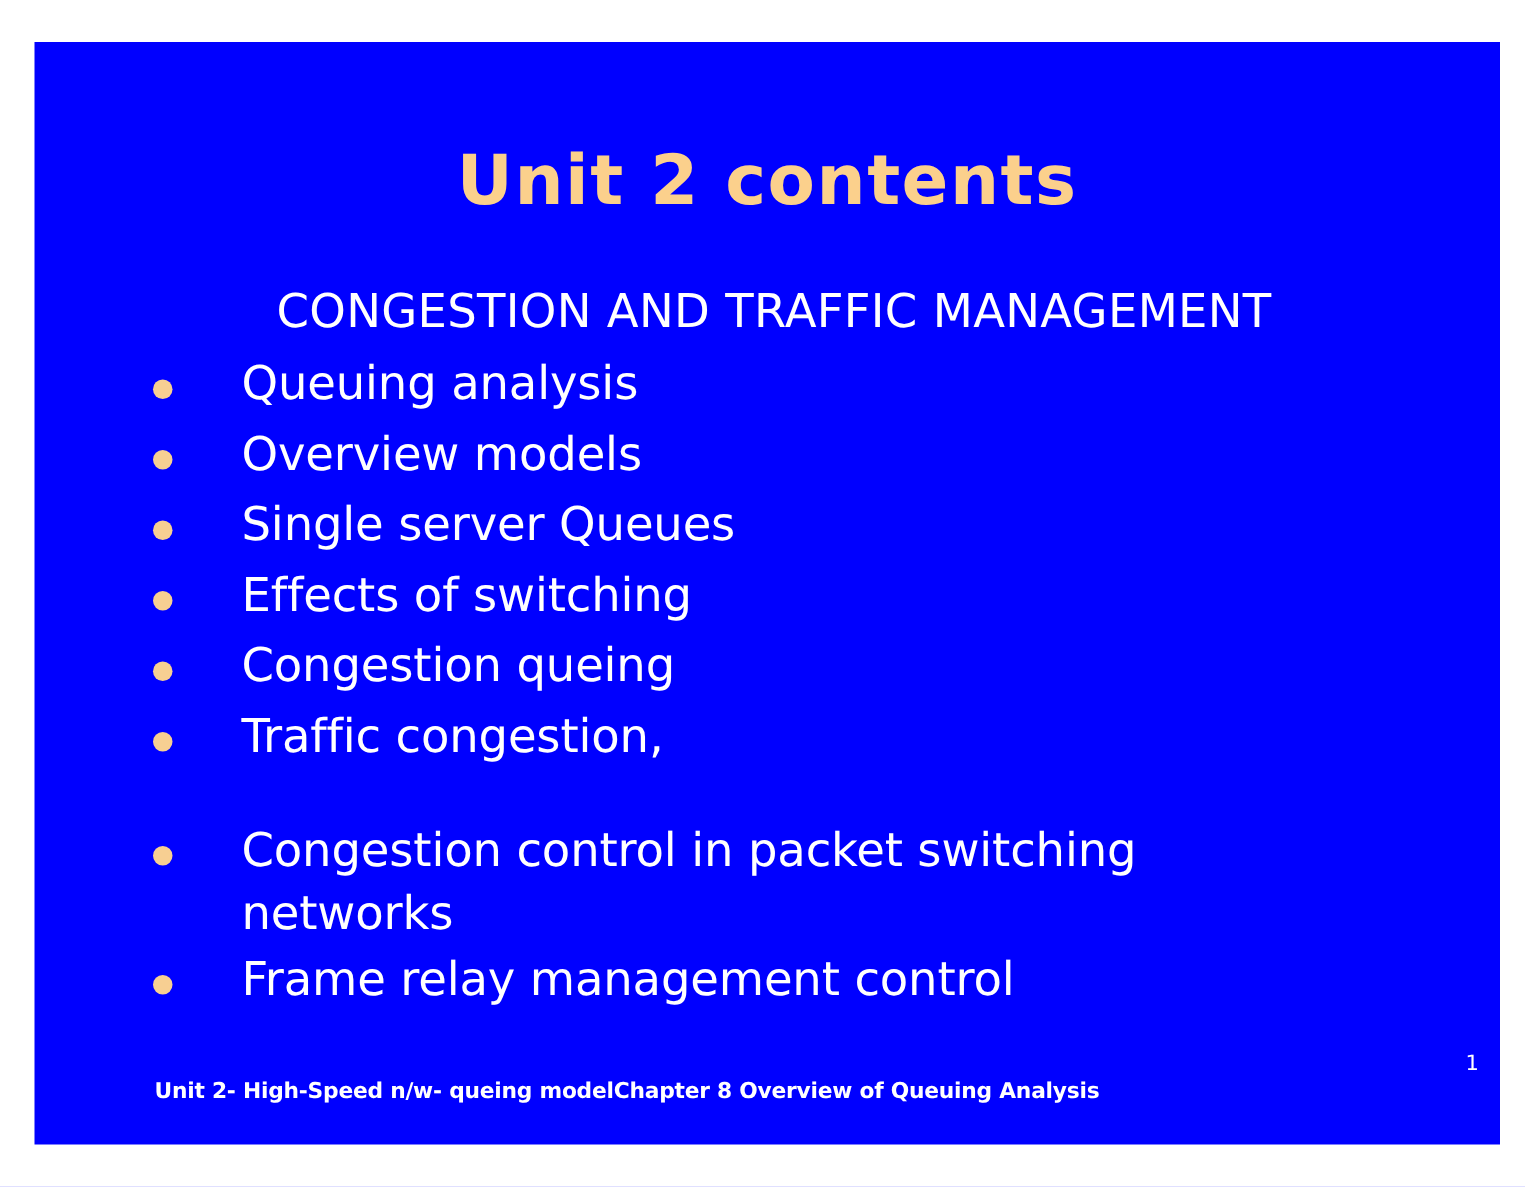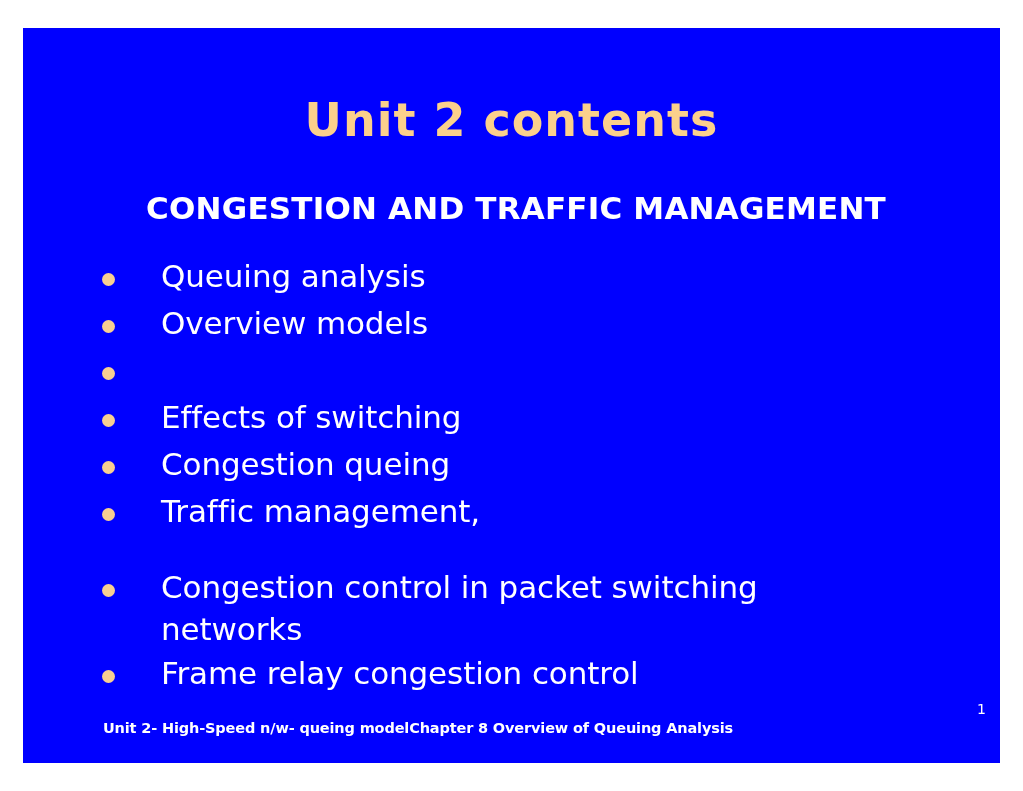--- a/index.html
+++ b/index.html
@@ -53,29 +53,29 @@
 
   #subtitle {
     position: absolute;
     left: 62px;
     top: 162px;
     width: 862px;
     text-align: center;
     color: #ffffff;
     font-family: "DejaVu Sans", sans-serif;
     font-size: 31px;
-    font-weight: bold;
+    font-weight: normal;
     letter-spacing: 0.2px;
     white-space: nowrap;
   }
 
   #bullet-list {
     position: absolute;
     left: 58px;
-    top: 228px;
+    top: 208px;
     width: 880px;
     margin: 0;
     padding: 0;
     list-style: none;
   }
 
   .bullet-row {
     position: relative;
     display: block;
     padding-left: 80px;
@@ -148,45 +148,46 @@
         <span class="bullet-text">Queuing analysis</span>
       </li>
 
       <li class="bullet-row">
         <span class="bullet-dot"></span>
         <span class="bullet-text">Overview models</span>
       </li>
 
       <li class="bullet-row">
         <span class="bullet-dot"></span>
+        <span class="bullet-text">Single server Queues</span>
       </li>
 
       <li class="bullet-row">
         <span class="bullet-dot"></span>
         <span class="bullet-text">Effects of switching</span>
       </li>
 
       <li class="bullet-row">
         <span class="bullet-dot"></span>
         <span class="bullet-text">Congestion queing</span>
       </li>
 
       <li class="bullet-row">
         <span class="bullet-dot"></span>
-        <span class="bullet-text">Traffic management,</span>
+        <span class="bullet-text">Traffic congestion,</span>
       </li>
 
       <li class="bullet-row wrap">
         <span class="bullet-dot"></span>
         <span class="bullet-text">Congestion control in packet switching networks</span>
       </li>
 
       <li class="bullet-row">
         <span class="bullet-dot"></span>
-        <span class="bullet-text">Frame relay congestion control</span>
+        <span class="bullet-text">Frame relay management control</span>
       </li>
 
     </ul>
 
     <div id="footer-note">Unit 2- High-Speed n/w- queing modelChapter 8 Overview of Queuing Analysis</div>
 
     <div id="page-number">1</div>
 
   </div>
 </div>

